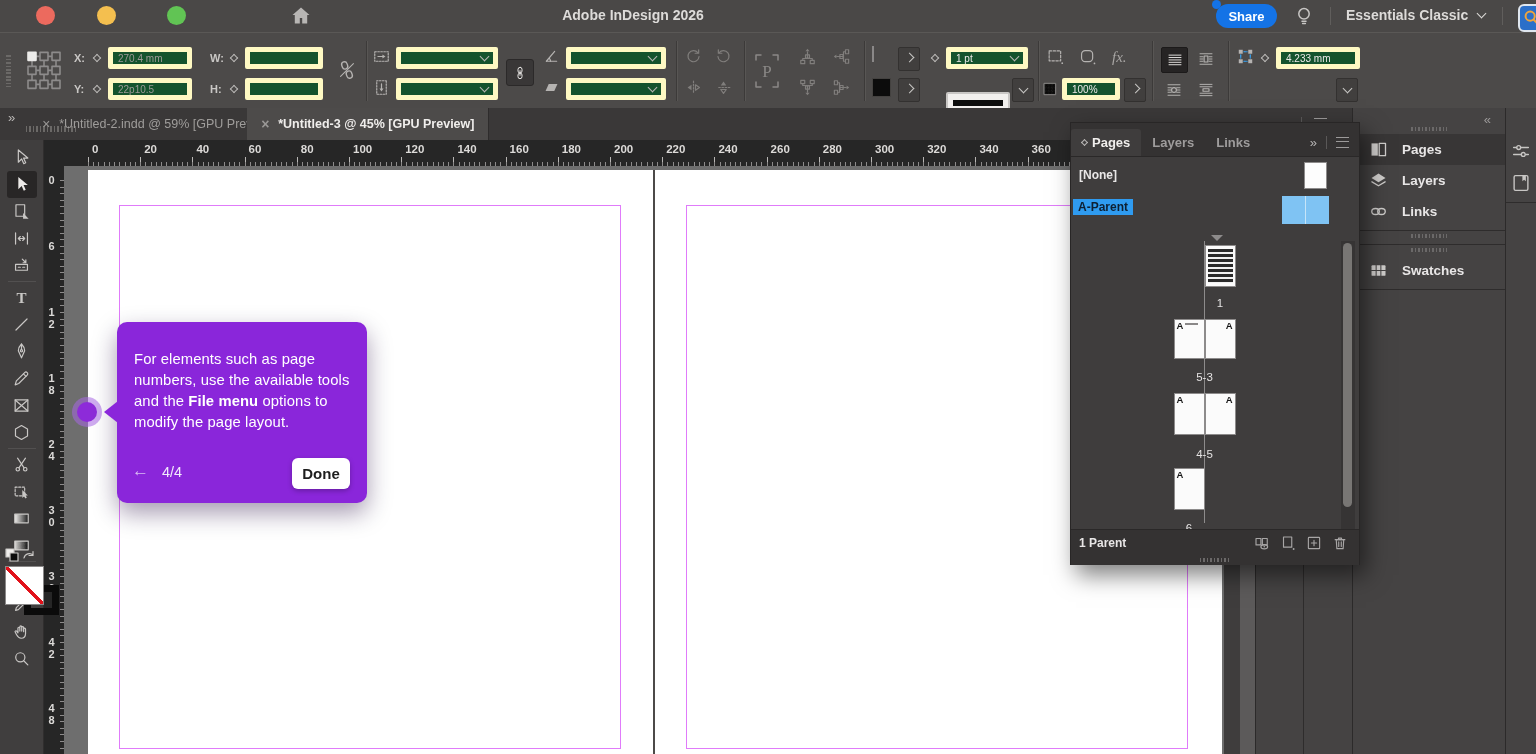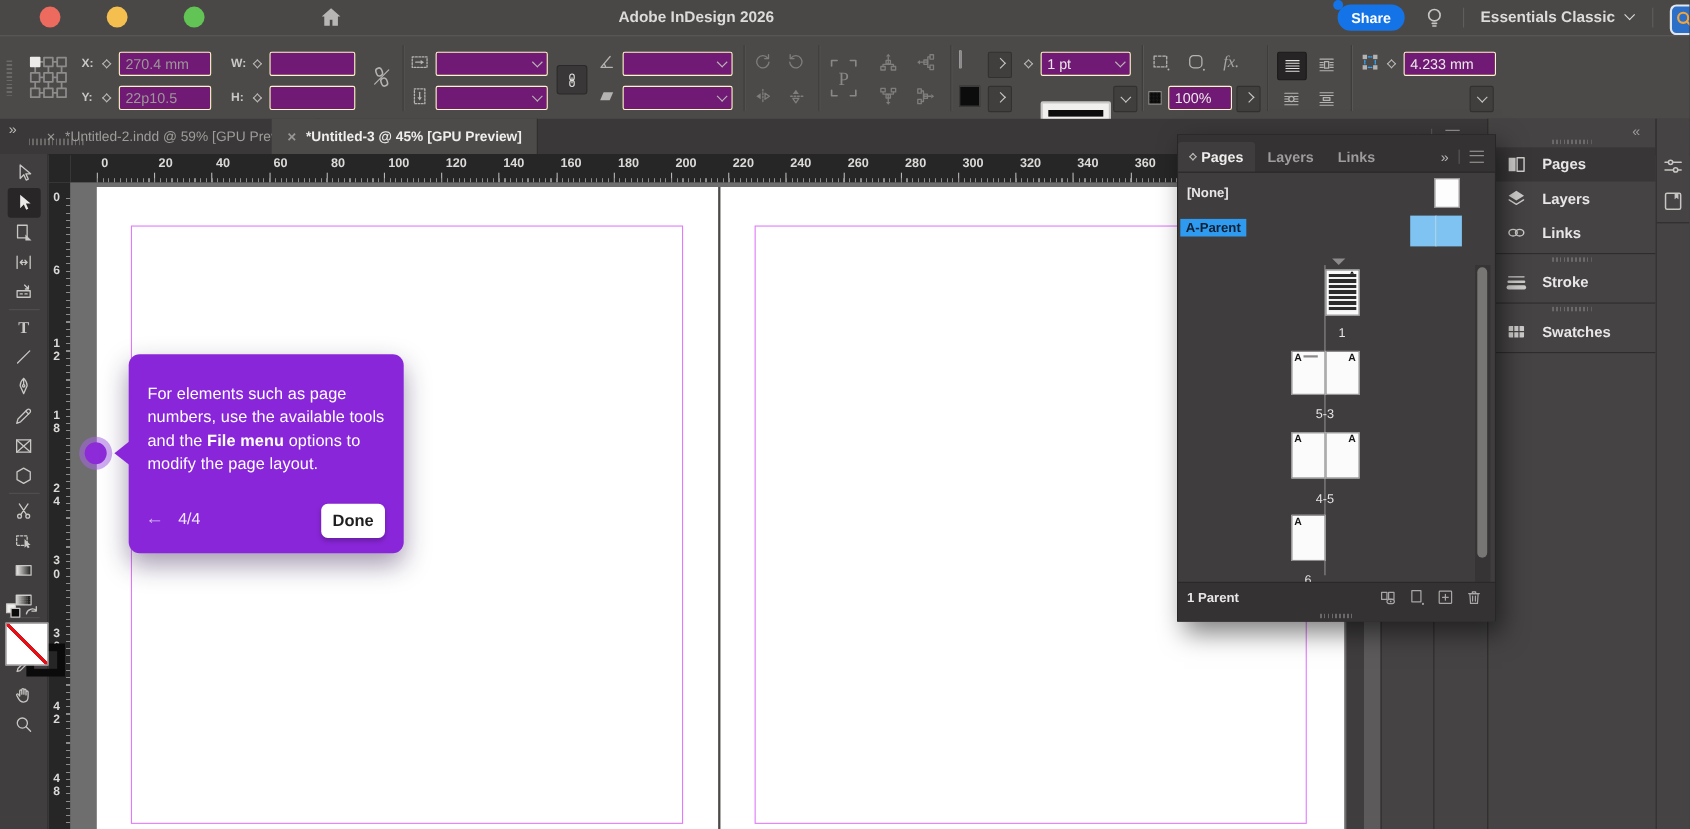--- a/index.html
+++ b/index.html
@@ -21,22 +21,22 @@
   
   .cv{display:inline-block;width:6px;height:6px;border-right:1.7px solid currentColor;border-bottom:1.7px solid currentColor;}
   .cd{transform:rotate(45deg);margin-top:-3px;}
   .cu{transform:rotate(-135deg);margin-bottom:-3px;}
   .stp{width:13px;height:22px;display:flex;flex-direction:column;align-items:center;justify-content:center;color:#b9b7b5;}
   .stp .cv{width:5px;height:5px;}
   
   .cpanel{left:0;top:32px;width:1536px;height:76px;background:#4c4a49;border-top:1px solid #5a5856;border-bottom:1px solid #2a2828;}
   .r1{top:14px;} .r2{top:45px;}
   .lbl{font-size:11px;font-weight:bold;color:#c9c7c5;padding-top:5px;}
-  .fld{height:22px;background:#701a75;border:1px solid #fef9c3;border-radius:2px;color:#ebe9e7;
-       font-size:13px;display:flex;align-items:center;padding:0 5px;box-sizing:border-box;}
+  .fld{height:22px;background:#14532d;border:5px solid #fef9c3;border-radius:2px;color:#ebe9e7;
+       font-size:10px;display:flex;align-items:center;padding:0 5px;box-sizing:border-box;}
   .fld.dim{color:#9b9896;}
   .fld .cdend{margin-left:auto;color:#b9b7b5;}
   .ic{color:#b5b3b1;} .ic svg{width:19px;height:19px;display:block;}
   .ic.dim{color:#807e7c;}
   .csep{width:1px;height:60px;top:8px;background:#3c3a39;border-right:1px solid #585654;}
   .gripv{left:6px;top:22px;width:5px;height:32px;background:repeating-linear-gradient(180deg,#6b6967 0 1.5px,transparent 1.5px 3.5px);}
   .sqbtn{width:20px;height:22px;background:#413f3e;border:1px solid #333130;border-radius:2px;color:#c9c7c5;
          display:flex;align-items:center;justify-content:center;font-size:11px;}
   .chainbtn{left:506px;top:26px;width:26px;height:25px;background:#393737;border:1px solid #2b2929;border-radius:3px;
             color:#e8e6e4;display:flex;align-items:center;justify-content:center;}
@@ -744,26 +744,20 @@
           <span>Layers</span>
         </div>
         <div class="drow">
           <svg viewBox="0 0 24 24">
             <use href="#sym-links-icon"></use>
           </svg>
           <span>Links</span>
         </div>
         <div class="dsep"></div>
         <div class="dgrip"></div>
-        <div class="drow">
-          <svg viewBox="0 0 24 24">
-            <use href="#sym-stroke-icon"></use>
-          </svg>
-          <span>Stroke</span>
-        </div>
         <div class="dsep"></div>
         <div class="dgrip"></div>
         <div class="drow">
           <svg viewBox="0 0 24 24">
             <use href="#sym-swatches-icon"></use>
           </svg>
           <span>Swatches</span>
         </div>
         <div class="dsep"></div>
       </div>

